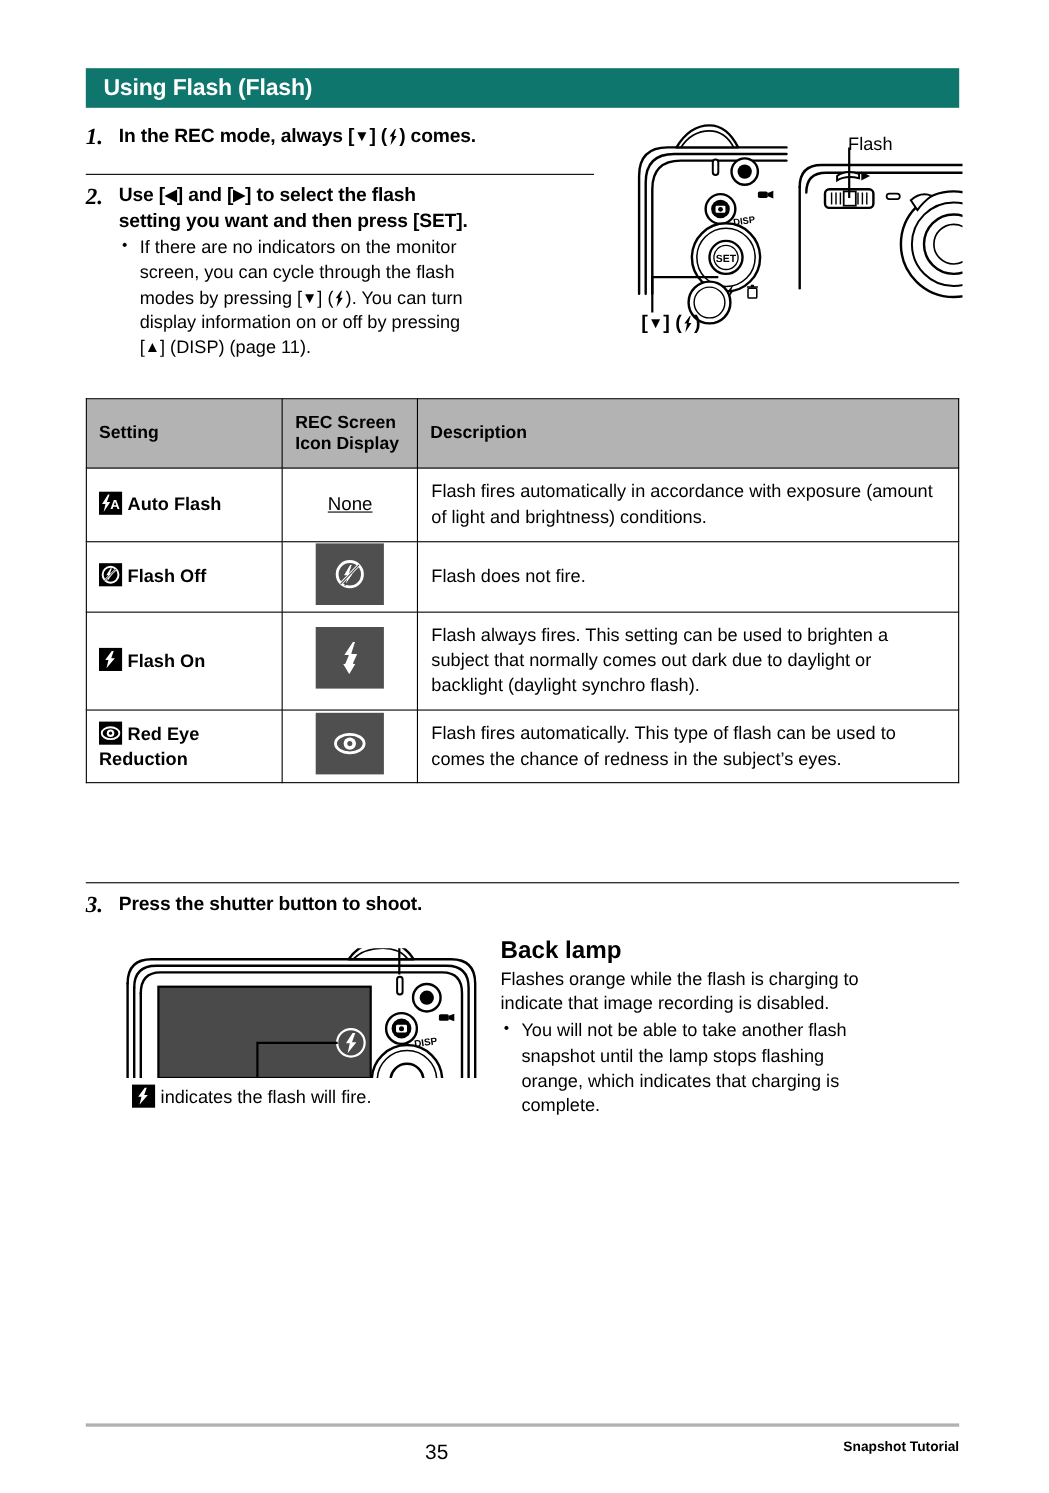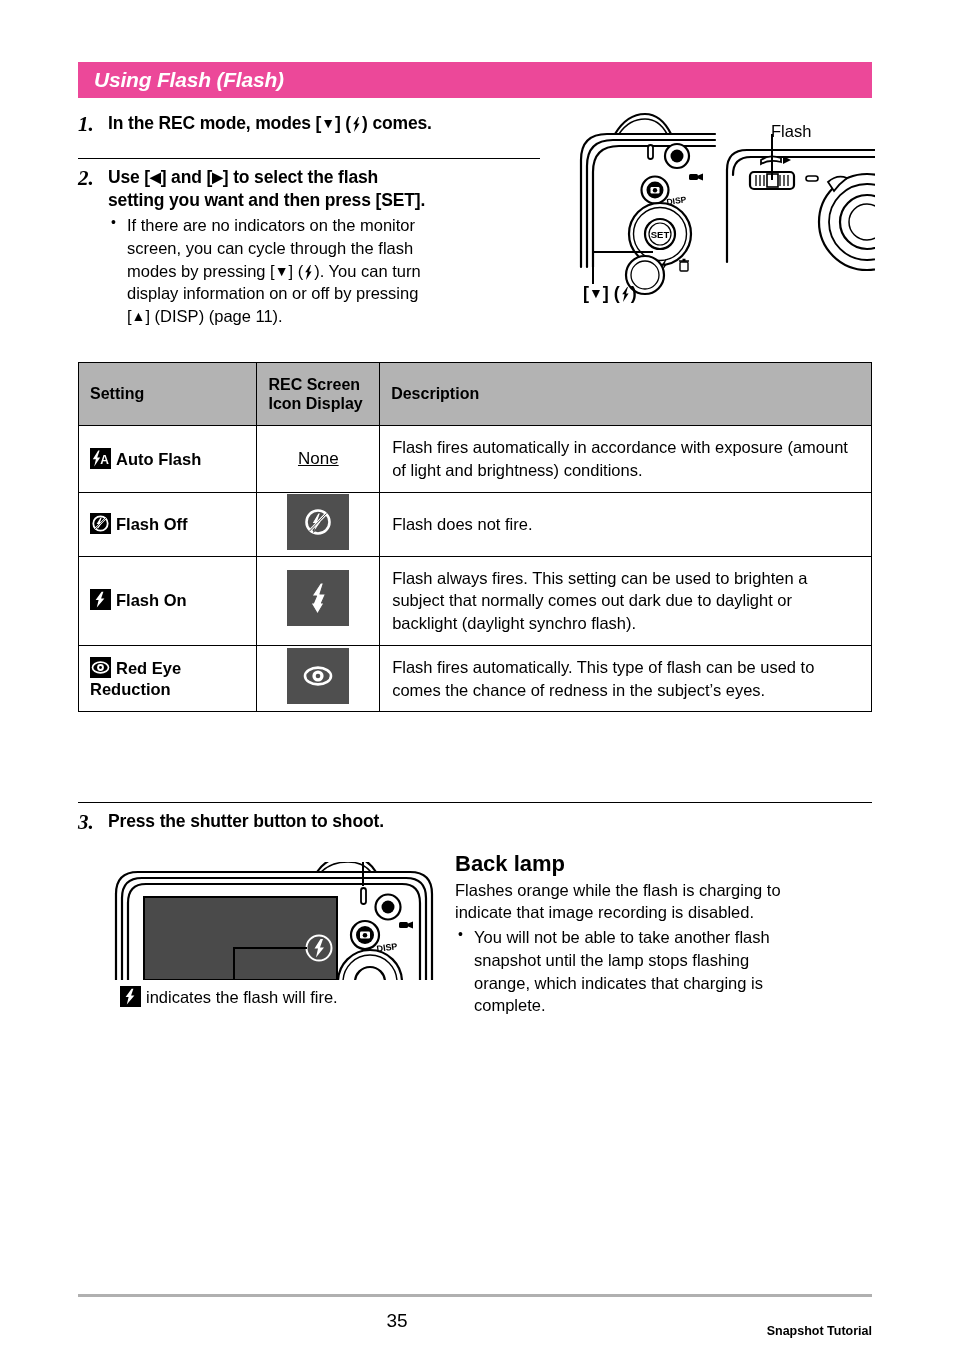--- a/index.html
+++ b/index.html
@@ -16,22 +16,22 @@
     overflow: hidden;
   }
 
   .page { position: absolute; inset: 0; }
 
   
   .section-bar {
     position: absolute;
     left: 78px; top: 62px;
     width: 794px; height: 36px;
-    background: #ec4899;
-    display: flex; align-items: center; font-style: italic;
+    background: #0f766e;
+    display: flex; align-items: center;
   }
   .section-bar .title {
     color: #fff;
     font-size: 21px;
     font-weight: bold;
     padding-left: 16px;
     letter-spacing: -0.2px;
   }
 
   
@@ -221,37 +221,36 @@
     left: 0; top: 1310px;
     width: 794px;
     text-align: center;
     font-size: 19px;
   }
   .footer-right {
     position: absolute;
     right: 82px; top: 1308px;
     font-size: 12.5px;
     font-weight: bold;
-    margin-top: 16px;
   }
 </style>
 </head>
 <body>
 
 <div class="page">
 
   <div class="section-bar">
     <span class="title">Using Flash (Flash)</span>
   </div>
 
   <div class="step" style="left:78px; top:112px; width:470px;">
     <span class="step-num">1.</span>
     <div class="step-body">
       <div class="step-head">
-        <span>In the REC mode, modes [</span><span class="tri">▼</span><span>] (</span><span class="bolt-in"><svg width="9" height="15" viewBox="0 0 9 15">
+        <span>In the REC mode, always [</span><span class="tri">▼</span><span>] (</span><span class="bolt-in"><svg width="9" height="15" viewBox="0 0 9 15">
               <path d="M6.2 0 L1.2 7.2 L3.6 7.2 L2.0 15 L7.6 6.6 L5.0 6.6 L6.9 0 Z" fill="#000"></path>
             </svg></span><span>) comes.</span>
       </div>
     </div>
   </div>
 
   <div class="rule" style="left:78px; top:158px; width:462px;"></div>
 
   <div class="step" style="left:78px; top:166px; width:480px;">
     <span class="step-num">2.</span>

